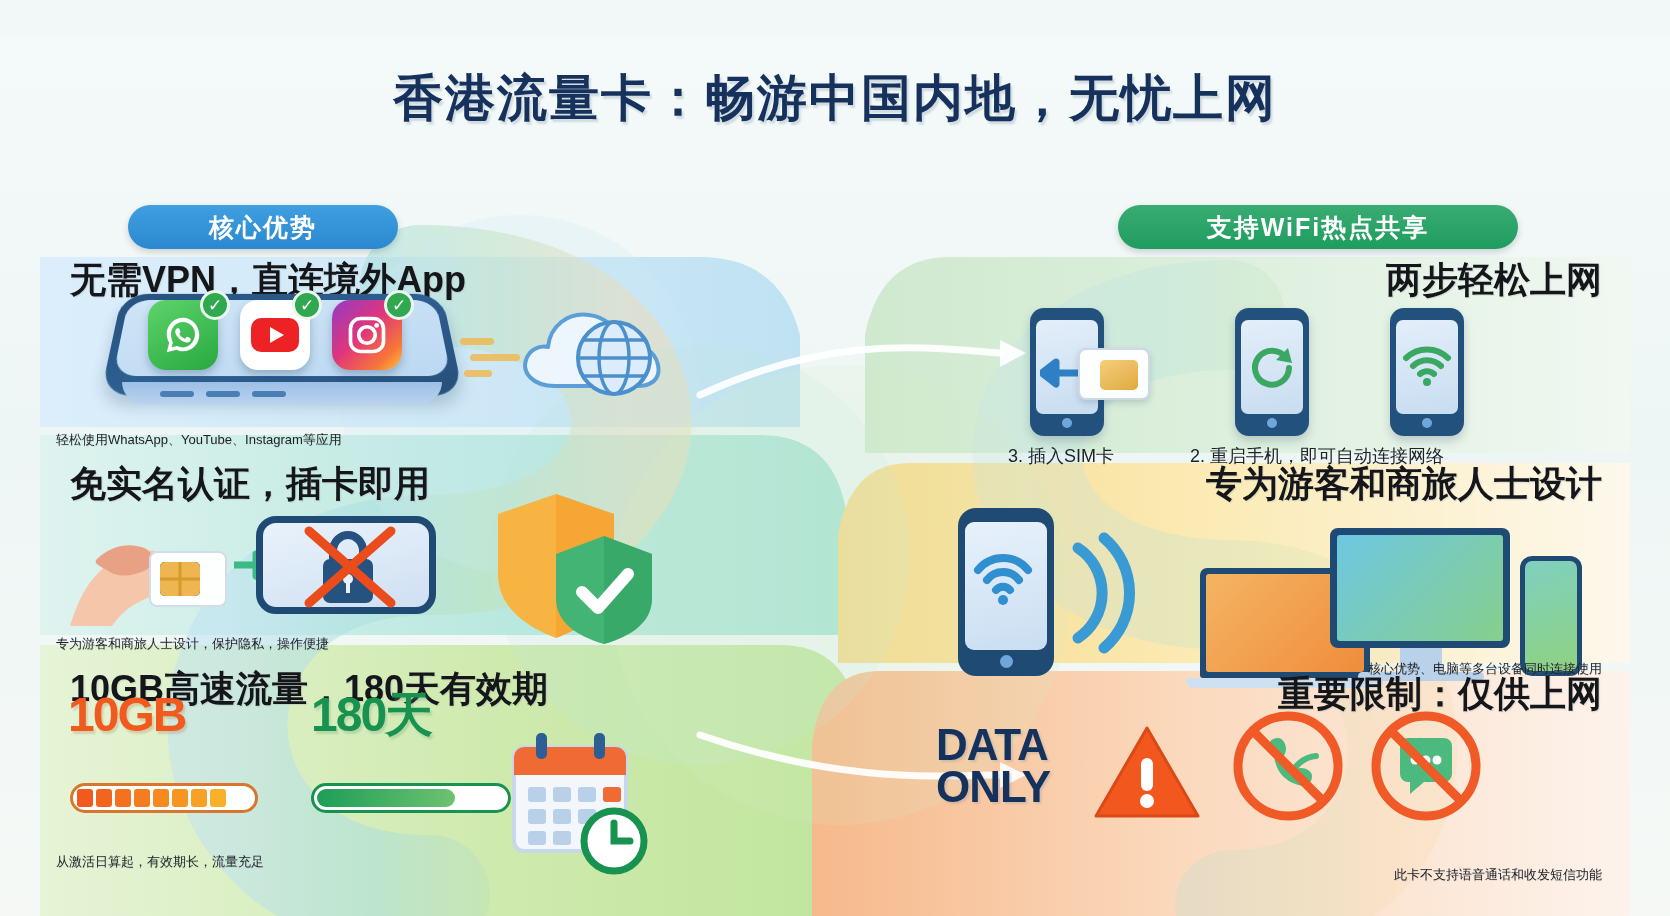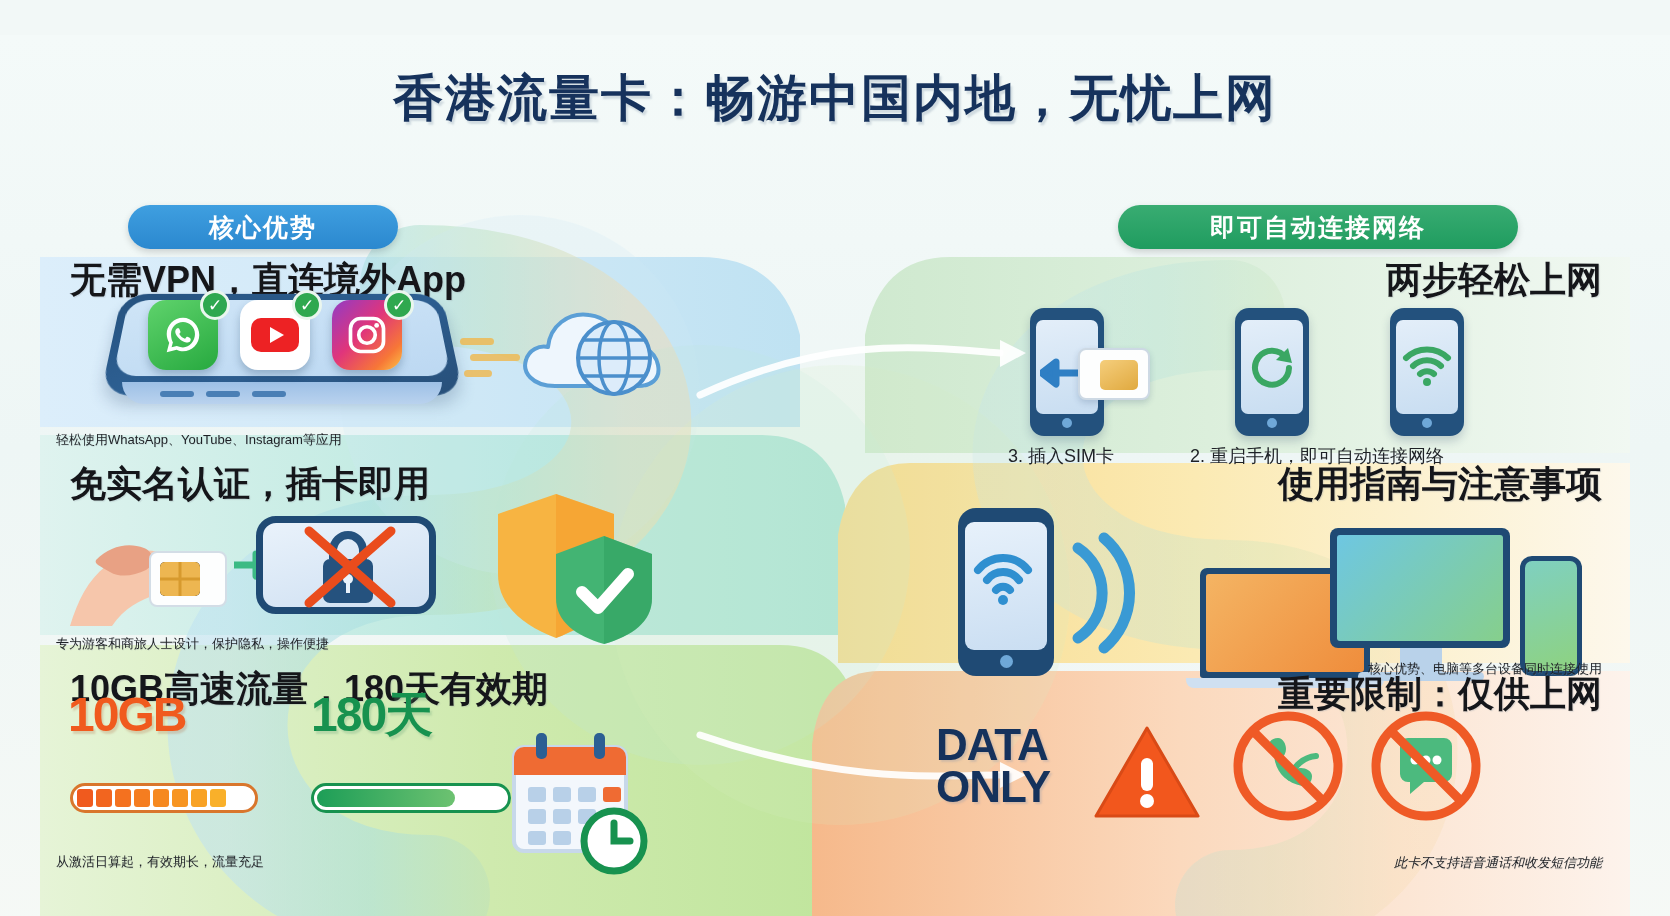--- a/index.html
+++ b/index.html
@@ -439,21 +439,21 @@
           </svg>
         </div>
       </div>
 
       <div class="block-cap" style="position:absolute;left:14px;top:188px;">从激活日算起，有效期长，流量充足</div>
     </div>
   </div>
 
   <div class="col col-right right">
 
-    <div class="badge badge-right">即可自动连接网络</div>
+    <div class="badge badge-right">支持WiFi热点共享</div>
 
     <div class="block" style="top:6px;">
       <div class="block-h" style="position:absolute;right:18px;top:0;">两步轻松上网</div>
 
       <div class="art" style="position:absolute;left:0;top:28px;width:720px;height:150px;">
         <div class="mini-phone" style="left:130px;"></div>
         <svg style="position:absolute;left:140px;top:72px;" width="40" height="34" viewBox="0 0 40 34">
           <path d="M38 17 H16 M16 6 L2 17 L16 28 Z" stroke="#2f7fc4" stroke-width="7" fill="#2f7fc4" stroke-linejoin="round"></path>
         </svg>
         <div class="simcard" style="left:178px;top:64px;">
@@ -473,21 +473,21 @@
           <path d="M20 30 A10 10 0 0 1 34 30" fill="none" stroke="#3aa763" stroke-width="6" stroke-linecap="round"></path>
           <circle cx="27" cy="38" r="4" fill="#3aa763"></circle>
         </svg>
 
         <div class="step-cap" style="left:108px;top:160px;">3. 插入SIM卡</div>
         <div class="step-cap" style="left:290px;top:160px;">2. 重启手机，即可自动连接网络</div>
       </div>
     </div>
 
     <div class="block" style="top:210px;">
-      <div class="block-h" style="position:absolute;right:18px;top:0;">使用指南与注意事项</div>
+      <div class="block-h" style="position:absolute;right:18px;top:0;">专为游客和商旅人士设计</div>
 
       <div class="art" style="position:absolute;left:0;top:30px;width:720px;height:165px;">
         <div class="dev-phone"></div>
         <svg style="position:absolute;left:72px;top:60px;" width="66" height="58" viewBox="0 0 66 58">
           <path d="M6 20 A32 32 0 0 1 56 20" fill="none" stroke="#2f8fd0" stroke-width="8" stroke-linecap="round"></path>
           <path d="M15 30 A20 20 0 0 1 47 30" fill="none" stroke="#2f8fd0" stroke-width="8" stroke-linecap="round"></path>
           <path d="M24 40 A9 9 0 0 1 38 40" fill="none" stroke="#2f8fd0" stroke-width="8" stroke-linecap="round"></path>
           <circle cx="31" cy="50" r="5" fill="#2f8fd0"></circle>
         </svg>
         <svg style="position:absolute;left:166px;top:42px;" width="86" height="122" viewBox="0 0 86 122">
@@ -540,16 +540,16 @@
             <circle cx="58" cy="58" r="50" fill="none" stroke="#ef5a26" stroke-width="9"></circle>
             <path d="M32 38 a8 8 0 0 1 8 -8 H76 a8 8 0 0 1 8 8 V66 a8 8 0 0 1 -8 8 H56 L42 86 V74 H40 a8 8 0 0 1 -8 -8 Z" fill="#4cba7e"></path>
             <circle cx="47" cy="52" r="4.5" fill="#ffffff"></circle>
             <circle cx="58" cy="52" r="4.5" fill="#ffffff"></circle>
             <circle cx="69" cy="52" r="4.5" fill="#ffffff"></circle>
             <line x1="24" y1="24" x2="92" y2="92" stroke="#ef5a26" stroke-width="9" stroke-linecap="round"></line>
           </svg>
         </div>
       </div>
 
-      <div class="block-cap" style="position:absolute;right:18px;top:184px;font-style:italic;">此卡不支持语音通话和收发短信功能</div>
+      <div class="block-cap" style="position:absolute;right:18px;top:196px;">此卡不支持语音通话和收发短信功能</div>
     </div>
   </div>
 </div>
 
 </body></html>

